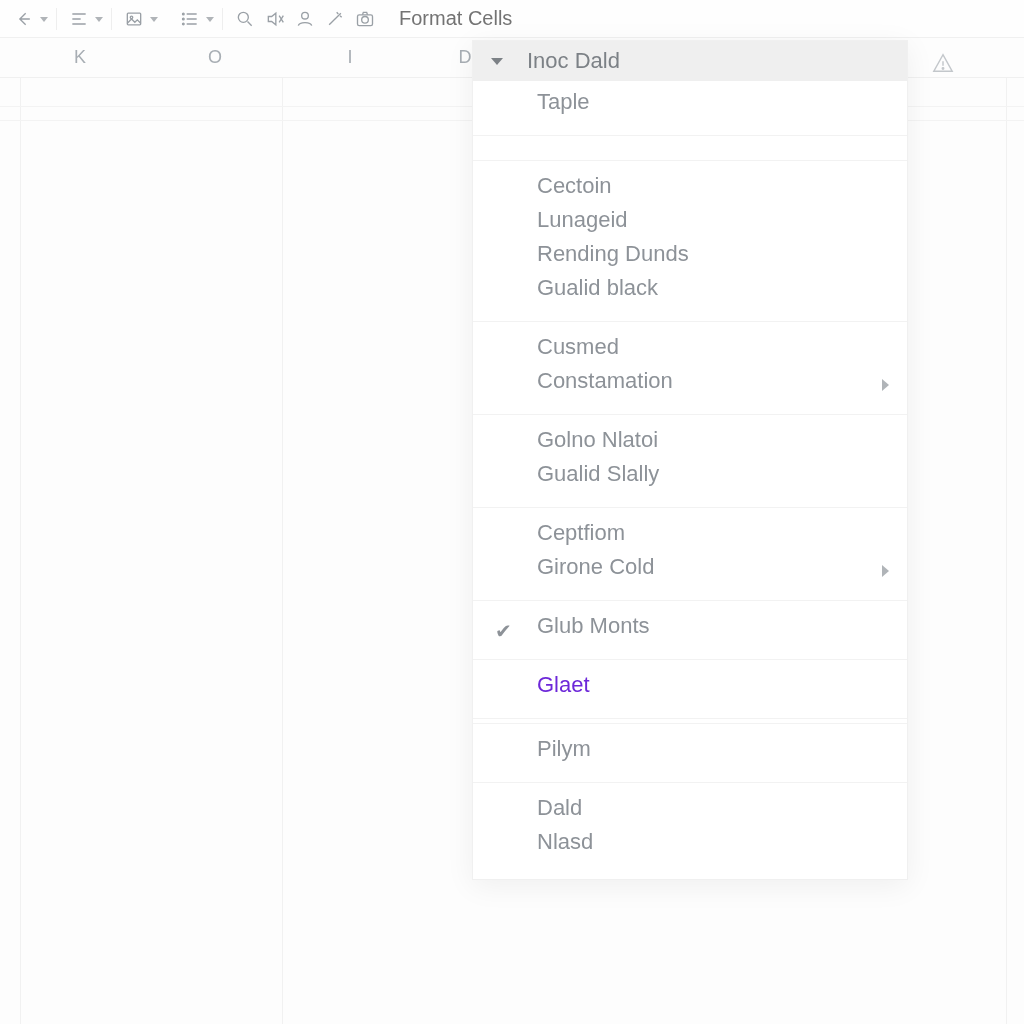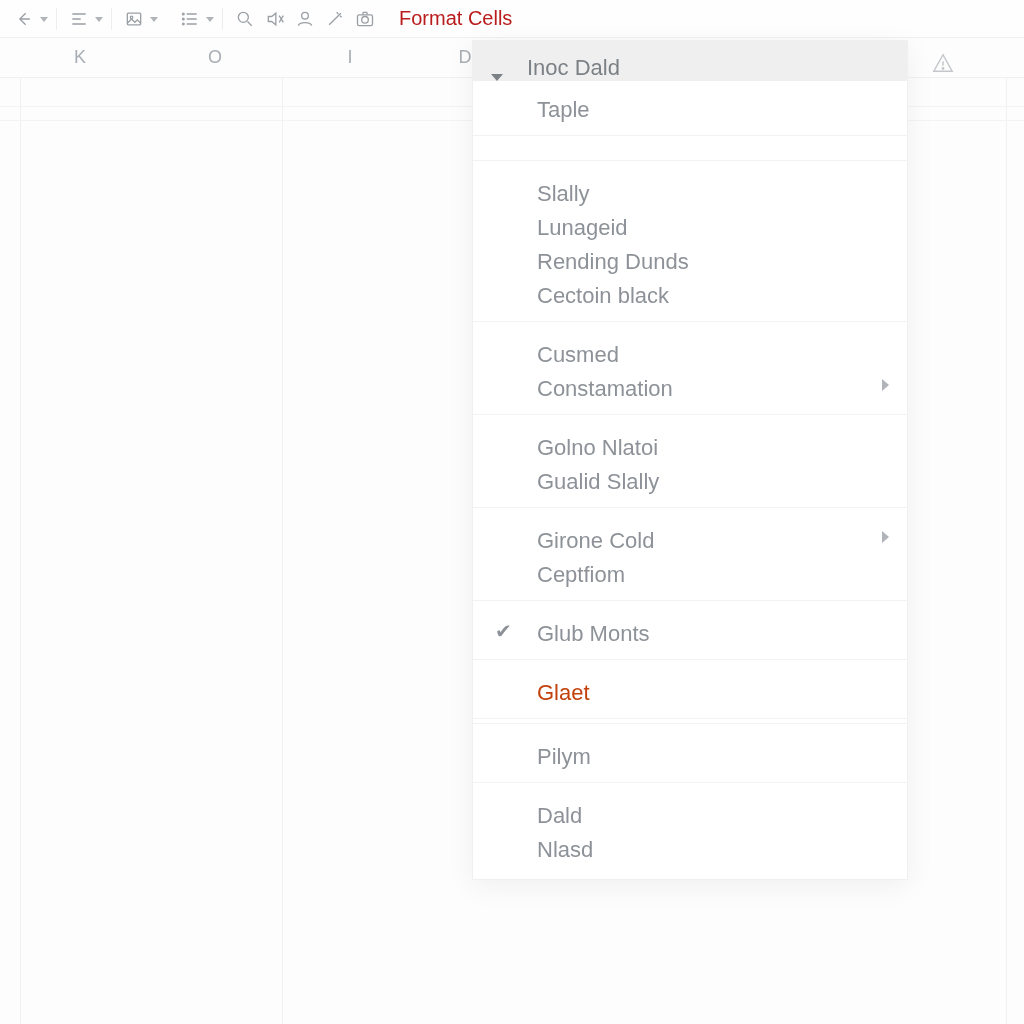--- a/index.html
+++ b/index.html
@@ -32,21 +32,21 @@
     width: 0; height: 0;
     border-left: 4px solid transparent;
     border-right: 4px solid transparent;
     border-top: 5px solid #b0b4b8;
     margin-left: 2px; margin-top: 2px;
   }
   .tb-group { display: flex; align-items: center; }
   .menu-title {
     margin-left: 18px;
     font-size: 20px;
-    color: #b91c1c;
+    color: #737373;
     font-weight: 500;
   }
   .col-headers {
     position: absolute;
     top: 38px; left: 0; right: 0; height: 40px;
     display: flex;
     align-items: center;
     border-bottom: 1px solid #f0f0f0;
     background: #fdfdfd;
     font-size: 18px;
@@ -69,45 +69,45 @@
     left: 472px;
     width: 436px;
     background: #fff;
     box-shadow: 0 6px 28px rgba(0,0,0,0.06);
     border: 1px solid #f0f0f0;
     font-size: 22px;
     color: #8d9298;
     padding-bottom: 8px;
   }
   .dd-header {
-    display: flex; align-items: flex-end;
+    display: flex; align-items: center;
     height: 40px;
     background: #efefef;
     padding-left: 18px;
     gap: 24px;
     color: #7c8186;
   }
   .dd-caret {
     width: 0; height: 0;
     border-left: 6px solid transparent;
     border-right: 6px solid transparent;
     border-top: 7px solid #7c8186;
   }
   .dd-group { padding: 8px 0; }
   .dd-divider { height: 1px; background: #f2f2f2; margin: 4px 0; }
   .dd-item {
     position: relative;
     display: flex;
-    align-items: flex-end;
+    align-items: flex-start;
     height: 34px;
     padding-left: 64px;
     padding-right: 32px;
     cursor: default;
   }
-  .dd-item.disabled { color: #c2410c; }
+  .dd-item.disabled { color: #6d28d9; }
   .dd-item .check {
     position: absolute; left: 22px; top: 6px;
     font-size: 20px; color: #8d9298;
   }
   .dd-item .submenu-caret {
     position: absolute; right: 18px; top: 11px;
     width: 0; height: 0;
     border-top: 6px solid transparent;
     border-bottom: 6px solid transparent;
     border-left: 7px solid #b0b4b8;
@@ -234,30 +234,30 @@
         <div class="dd-item">
           <span>Taple</span>
         </div>
       </div>
       <div class="dd-divider"></div>
       <div class="dd-group">
       </div>
       <div class="dd-divider"></div>
       <div class="dd-group">
         <div class="dd-item">
-          <span>Slally</span>
+          <span>Cectoin</span>
         </div>
         <div class="dd-item">
           <span>Lunageid</span>
         </div>
         <div class="dd-item">
           <span>Rending Dunds</span>
         </div>
         <div class="dd-item">
-          <span>Cectoin black</span>
+          <span>Gualid black</span>
         </div>
       </div>
       <div class="dd-divider"></div>
       <div class="dd-group">
         <div class="dd-item">
           <span>Cusmed</span>
         </div>
         <div class="dd-item">
           <span>Constamation</span>
           <span class="submenu-caret"></span>
@@ -268,26 +268,26 @@
         <div class="dd-item">
           <span>Golno Nlatoi</span>
         </div>
         <div class="dd-item">
           <span>Gualid Slally</span>
         </div>
       </div>
       <div class="dd-divider"></div>
       <div class="dd-group">
         <div class="dd-item">
+          <span>Ceptfiom</span>
+        </div>
+        <div class="dd-item">
           <span>Girone Cold</span>
           <span class="submenu-caret"></span>
         </div>
-        <div class="dd-item">
-          <span>Ceptfiom</span>
-        </div>
       </div>
       <div class="dd-divider"></div>
       <div class="dd-group">
         <div class="dd-item">
           <span class="check">✔</span>
           <span>Glub Monts</span>
         </div>
       </div>
       <div class="dd-divider"></div>
       <div class="dd-group">

